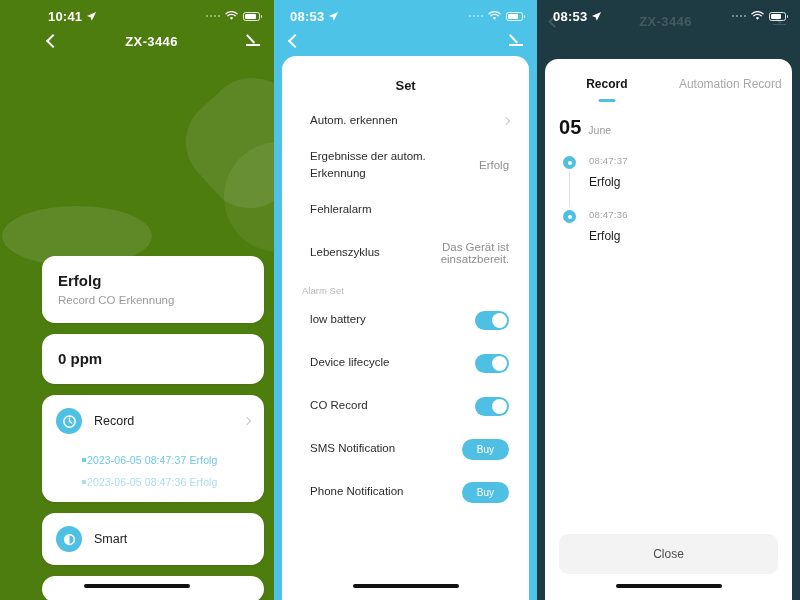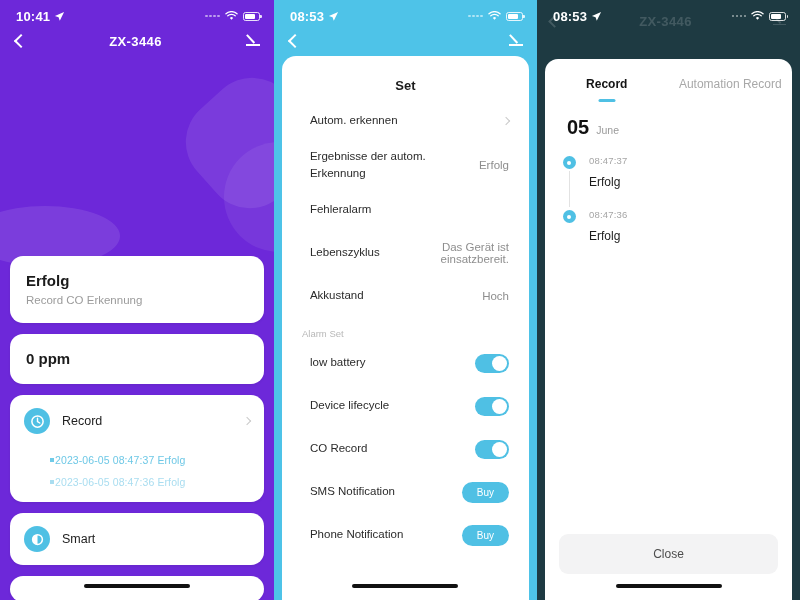--- a/index.html
+++ b/index.html
@@ -6,21 +6,21 @@
   html, body {
     width: 800px; height: 600px;
     background: #ffffff;
     font-family: "Liberation Sans", sans-serif;
     overflow: hidden;
   }
   .screens { display: flex; width: 800px; height: 600px; }
 
   
   .panel { position: relative; height: 600px; overflow: hidden; }
-  .panel-1 { width: 276px; background: #6d28d9; }
+  .panel-1 { width: 276px; background: #4d7c0f; padding-left: 32px; }
   .panel-2 { width: 265px; background: #4ec3e8; }
   .panel-3 { width: 265px; background: #1e3a42; }
 
   
   .statusbar {
     position: relative; height: 26px;
     display: flex; align-items: center; justify-content: space-between;
     padding: 6px 14px 0 16px;
     color: #ffffff;
   }
@@ -160,21 +160,21 @@
     display:flex; flex-direction:column;
   }
   .tabs { display:flex; padding: 18px 0 0 0; }
   .tab { flex:1; text-align:center; font-size:12px; color:#a8a8a8;
          position:relative; padding-bottom: 11px; }
   .tab.active { color:#141414; font-weight:700; }
   .tab.active::after {
     content:""; position:absolute; left:50%; transform:translateX(-50%);
     bottom:0; width:17px; height:3px; background:#4fc0e4; border-radius:2px;
   }
-  .date-head { display:flex; align-items:baseline; gap:7px; padding: 14px 0 0 22px; }
+  .date-head { display:flex; align-items:baseline; gap:7px; padding: 14px 0 0 14px; }
   .date-day { font-size:20px; font-weight:700; color:#111; }
   .date-mon { font-size:10.5px; color:#9a9a9a; }
   .timeline { padding: 16px 0 0 18px; position:relative; flex:1; }
   .tl-item { display:flex; gap:13px; position:relative; padding-bottom: 20px; }
   .tl-dot { width:13px; height:13px; border-radius:50%; background:#4fc0e4;
             flex:0 0 13px; margin-top:1px; display:flex;
             align-items:center; justify-content:center; }
   .tl-dot i { width:4px; height:4px; border-radius:50%; background:#fff; display:block; }
   .tl-line { position:absolute; left:6px; top:16px; bottom:2px; width:1px;
              background:#e2e2e2; }
@@ -356,24 +356,20 @@
         <div class="set-row">
           <div class="set-lbl">Fehleralarm</div>
           <div class="set-val"></div>
         </div>
 
         <div class="set-row">
           <div class="set-lbl">Lebenszyklus</div>
           <div class="set-val">Das Gerät ist einsatzbereit.</div>
         </div>
 
-        <div class="set-row">
-          <div class="set-lbl">Akkustand</div>
-          <div class="set-val">Hoch</div>
-        </div>
 
         <div class="group-h">Alarm Set</div>
 
         <div class="set-row">
           <div class="set-lbl">low battery</div>
           <div class="toggle">
               <b></b>
             </div>
         </div>
 

